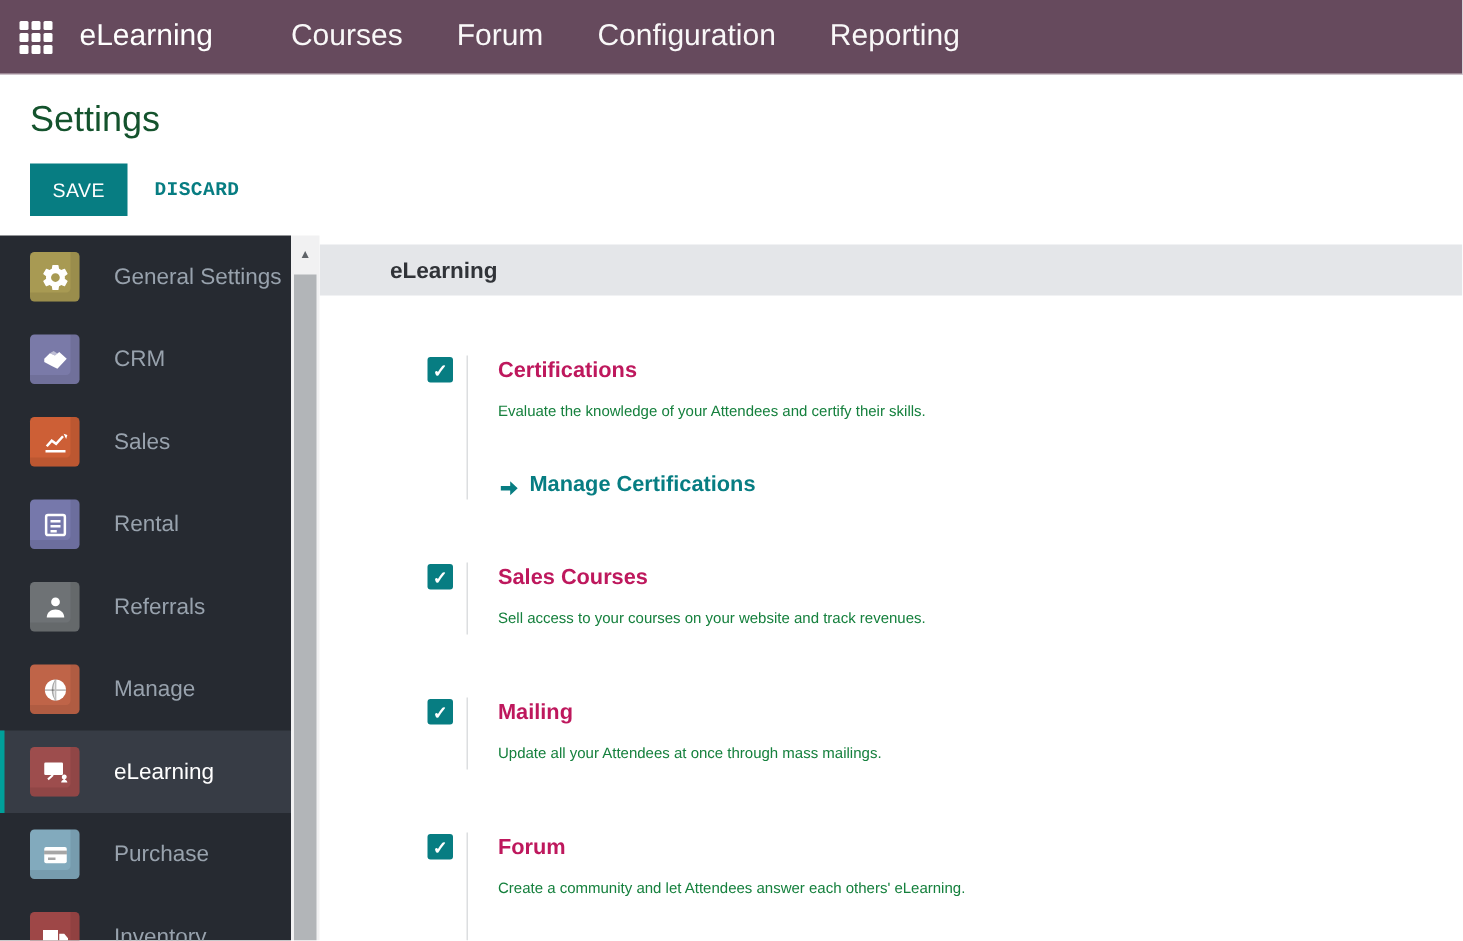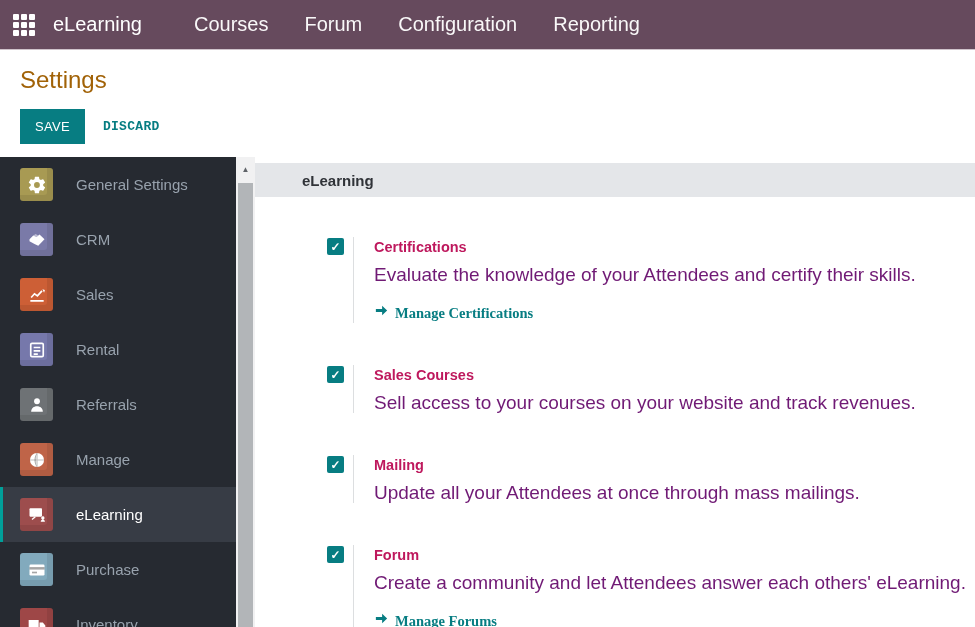--- a/index.html
+++ b/index.html
@@ -13,33 +13,33 @@
     grid-template-columns:repeat(3,1fr); grid-template-rows:repeat(3,1fr);
     gap:2px; margin-right:18px; cursor:pointer; }
   .grid-icon span { background:#fff; border-radius:1px; }
   .brand { color:#fff; font-size:20px; margin-right:34px; }
   .nav-menu { display:flex; align-items:center; }
   .nav-item { color:rgba(255,255,255,0.96); font-size:20px; padding:15px 18px;
     cursor:pointer;text-align:center; }
 
   
   .control-panel { padding:16px 0 0 20px; height:107px; background:#fff; }
-  .cp-title { font-size:24px; font-weight:400; color:#a16207; margin-bottom:15px; }
+  .cp-title { font-size:24px; font-weight:400; color:#14532d; margin-bottom:15px; }
   .cp-buttons { display:flex; align-items:center; }
   .save-btn { background:#077d82; color:#fff; border:none; font-weight:400;
     font-size:13px; padding:10px 15px; letter-spacing:.3px; cursor:pointer;
     font-family:inherit; }
   .discard-btn { background:none; border:none; color:#077d82; font-weight:700;
     font-size:13px; letter-spacing:.3px; margin-left:18px; cursor:pointer;
     font-family:Liberation Mono, monospace; }
 
   
   .workspace { display:flex; height:470px; }
 
-  .sidebar { width:236px; background:#262a31; overflow:hidden; flex:none; }
+  .sidebar { width:194px; background:#262a31; overflow:hidden; flex:none; }
   .side-item { height:55px; display:flex; align-items:center; padding-left:20px;
     position:relative; cursor:pointer; }
   .side-item.selected { background:#373c45; }
   .side-item.selected::before { content:""; position:absolute; left:0; top:0;
     bottom:0; width:3px; background:#00a09a; }
   .side-icon { width:33px; height:33px; border-radius:3px; flex:none;
     display:flex; align-items:center; justify-content:center; margin-right:23px;
     box-shadow:inset -6px -6px 0 rgba(0,0,0,0.08); }
   .side-icon svg { width:20px; height:20px; display:block; }
   .side-label { font-size:15px; color:#98a2ad; white-space:nowrap; }
@@ -58,25 +58,25 @@
   .settings-list { padding:40px 0 0 72px; }
   .setting { display:flex; margin-bottom:42px; }
   .check-col { width:27px; border-right:1px solid #dcdee0; padding-top:1px;
     flex:none; }
   .checkbox { width:17px; height:17px; background:#077d82; border-radius:2px;
     color:#fff; font-size:12px; font-weight:700; display:flex;
     align-items:center; justify-content:center; cursor:pointer; }
   .content-col { padding-left:20px; }
   .setting-label { font-size:14.5px; font-weight:700; color:#be185d;
     line-height:20px; }
-  .setting-desc { font-size:19px; color:#701a75; margin-top:8px;
+  .setting-desc { font-size:10px; color:#15803d; margin-top:8px;
     line-height:20px; }
-  .setting-link { margin-top:18px; display:flex; align-items:flex-start;
+  .setting-link { margin-top:28px; display:flex; align-items:flex-end;
     color:#077d82; font-weight:700; font-size:14.5px; text-decoration:none;
-    cursor:pointer; line-height:20px;font-family:Liberation Serif, serif; }
+    cursor:pointer; line-height:20px; }
   .setting-link svg { width:15px; height:15px; margin-right:6px; flex:none; }
 </style>
 </head>
 <body>
 
 <div class="navbar">
   <div class="grid-icon">
     <span></span>
       <span></span>
       <span></span>

